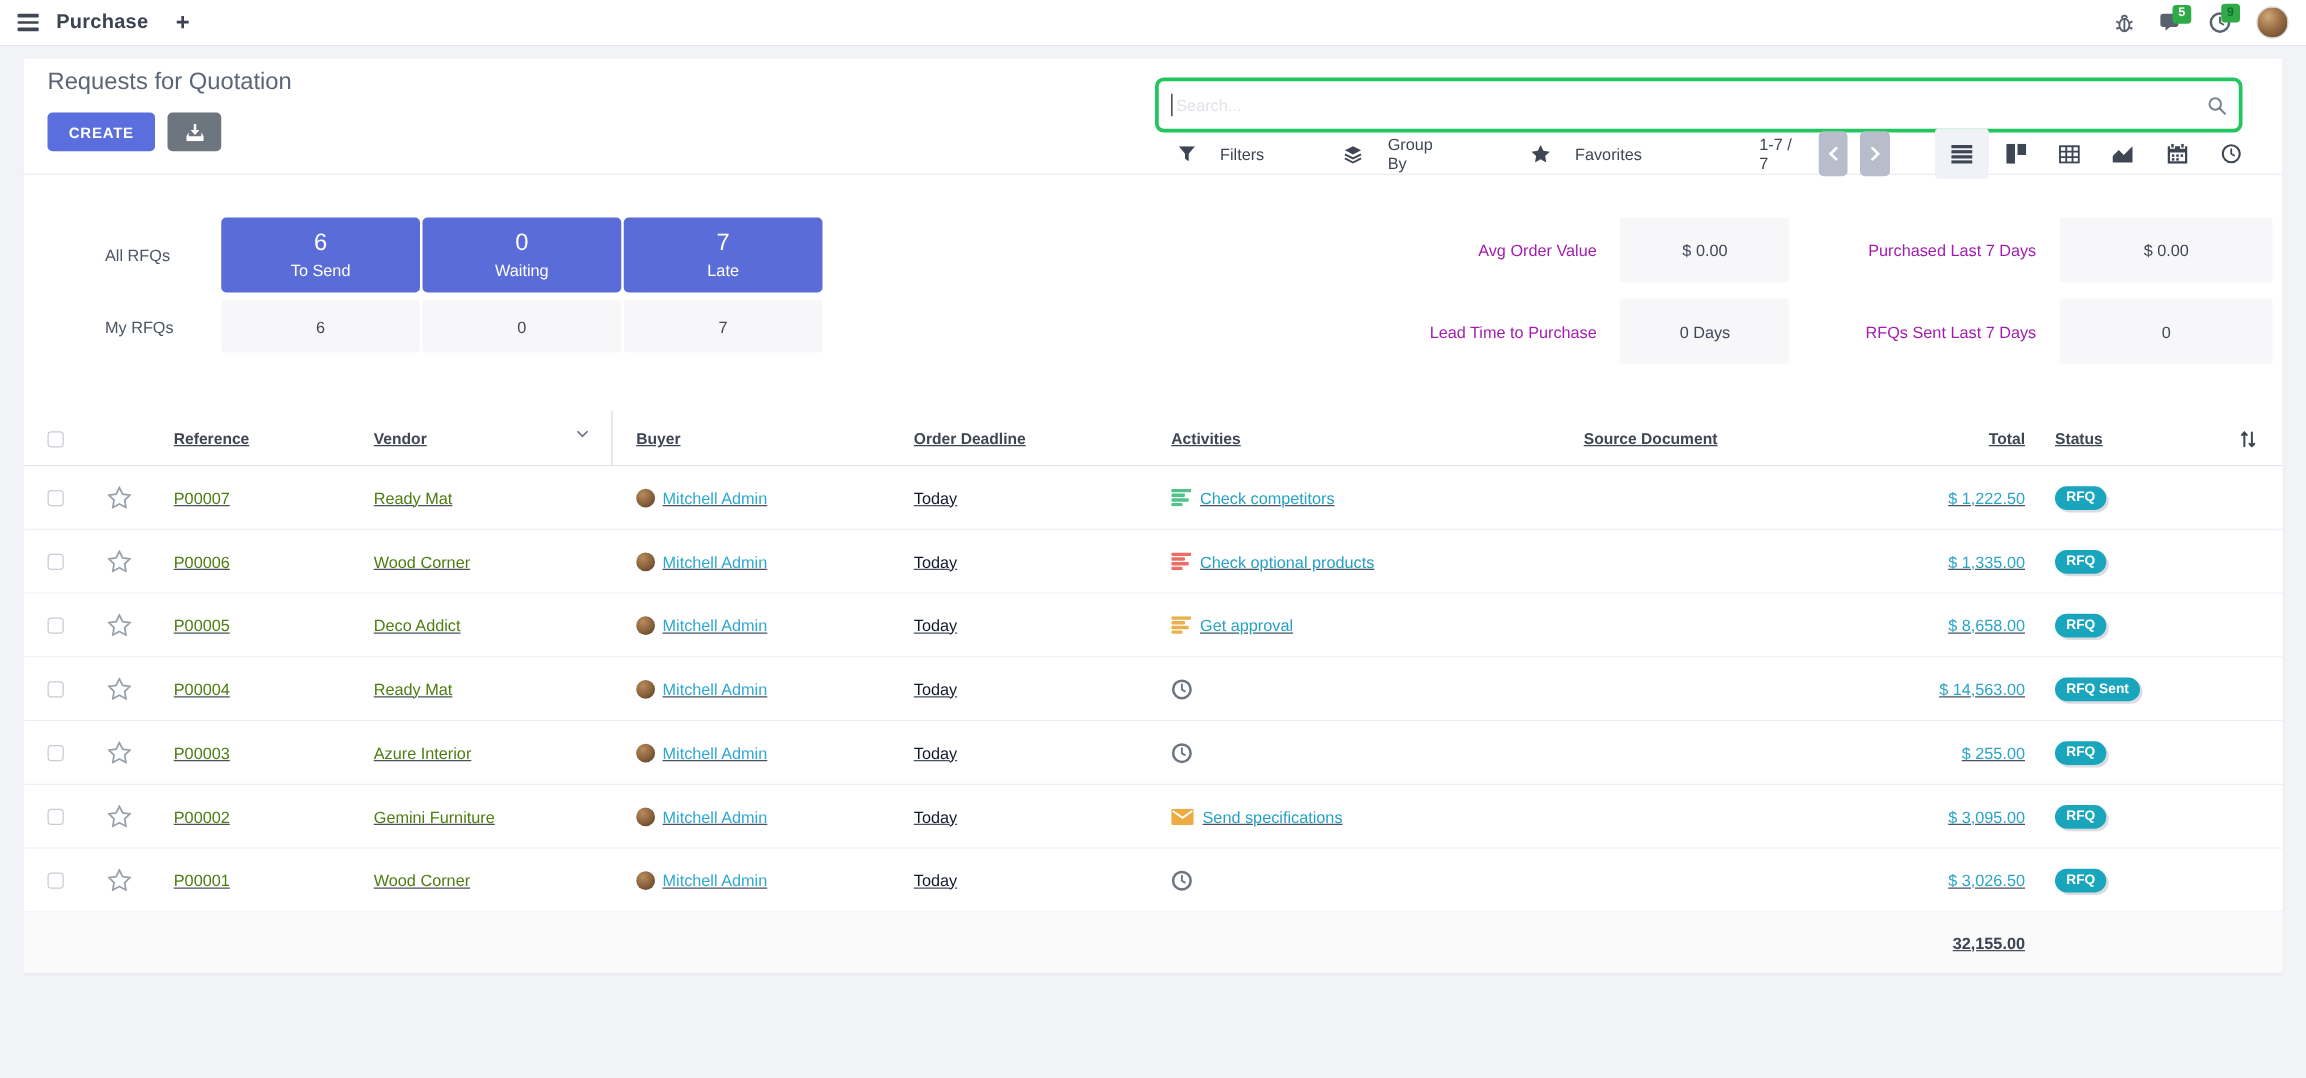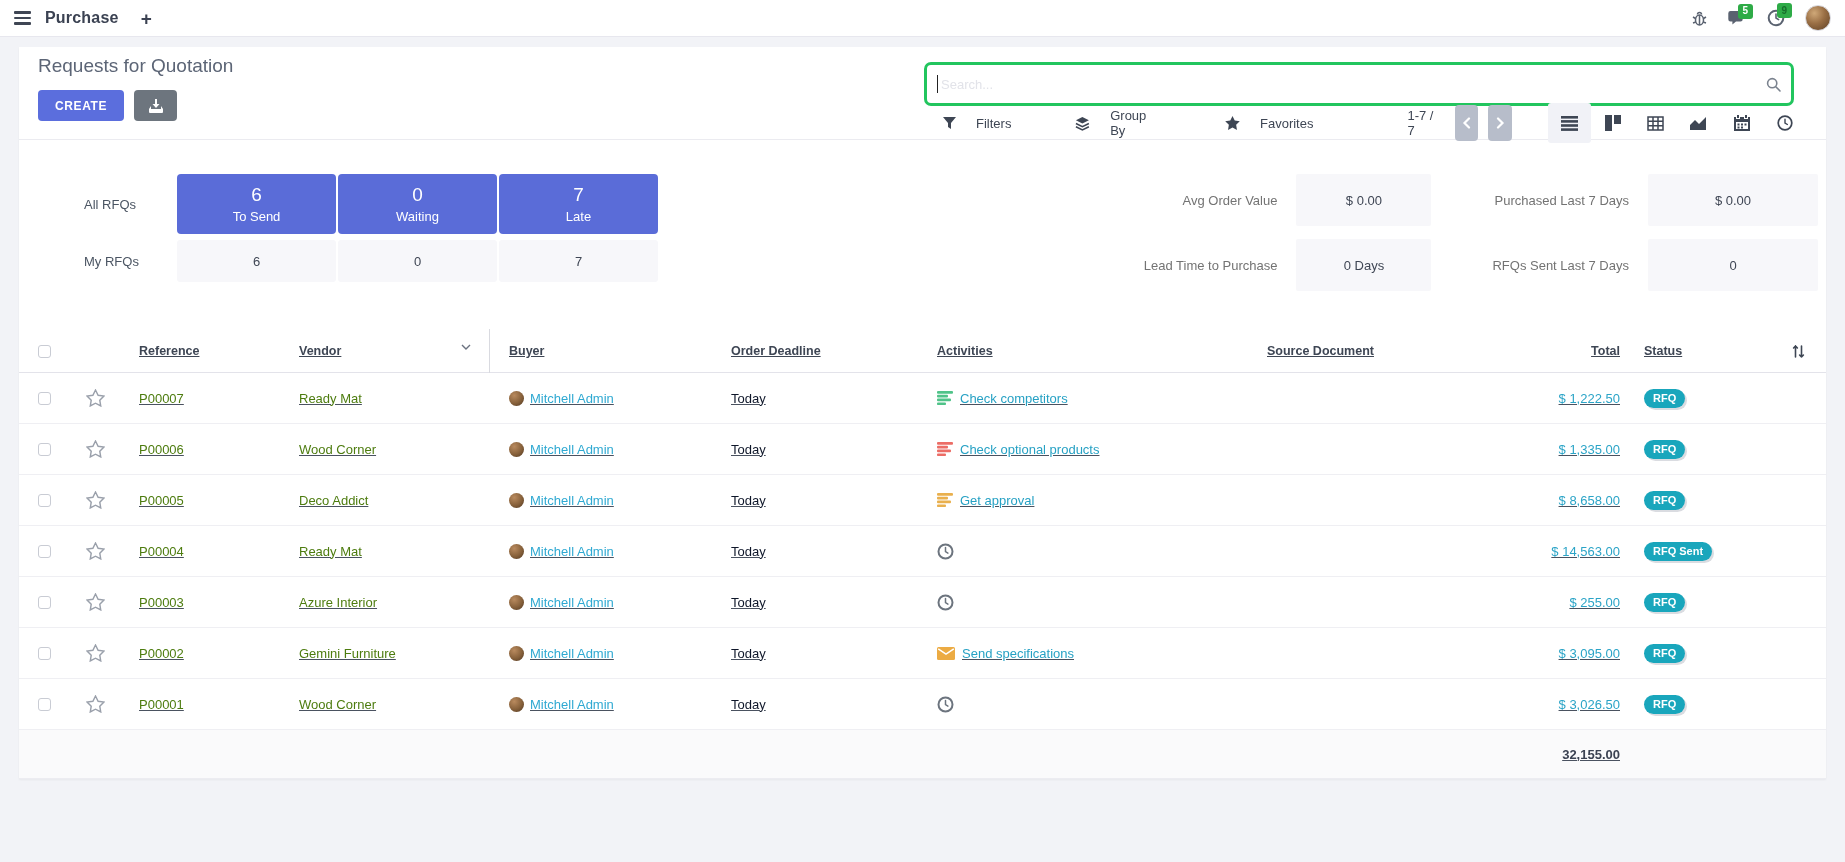--- a/index.html
+++ b/index.html
@@ -102,21 +102,21 @@
     display:flex; align-items:center; justify-content:center; font-size:13px; cursor:pointer;
   }
   .dash-right {
     margin-left:auto;
     display:grid;
     grid-template-columns:auto 135px auto 170px;
     grid-auto-rows:52px;
     gap:13px 19px;
     align-items:center;
   }
-  .kpi-label { text-align:right; font-size:13px; color:#737373; white-space:nowrap; }
+  .kpi-label { text-align:right; font-size:13px; color:#a21caf; white-space:nowrap; }
   .kpi-label.second { padding-left:42px; }
   .kpi-box {
     background:#f7f7fa; height:52px; border-radius:2px;
     display:flex; align-items:center; justify-content:center; font-size:13px; color:#3f4654;
   }
 
   
   .grid-row {
     display:grid;
     grid-template-columns:51px 50px 160px 210px 222px 206px 330px 202px 175px 145px 1fr;

